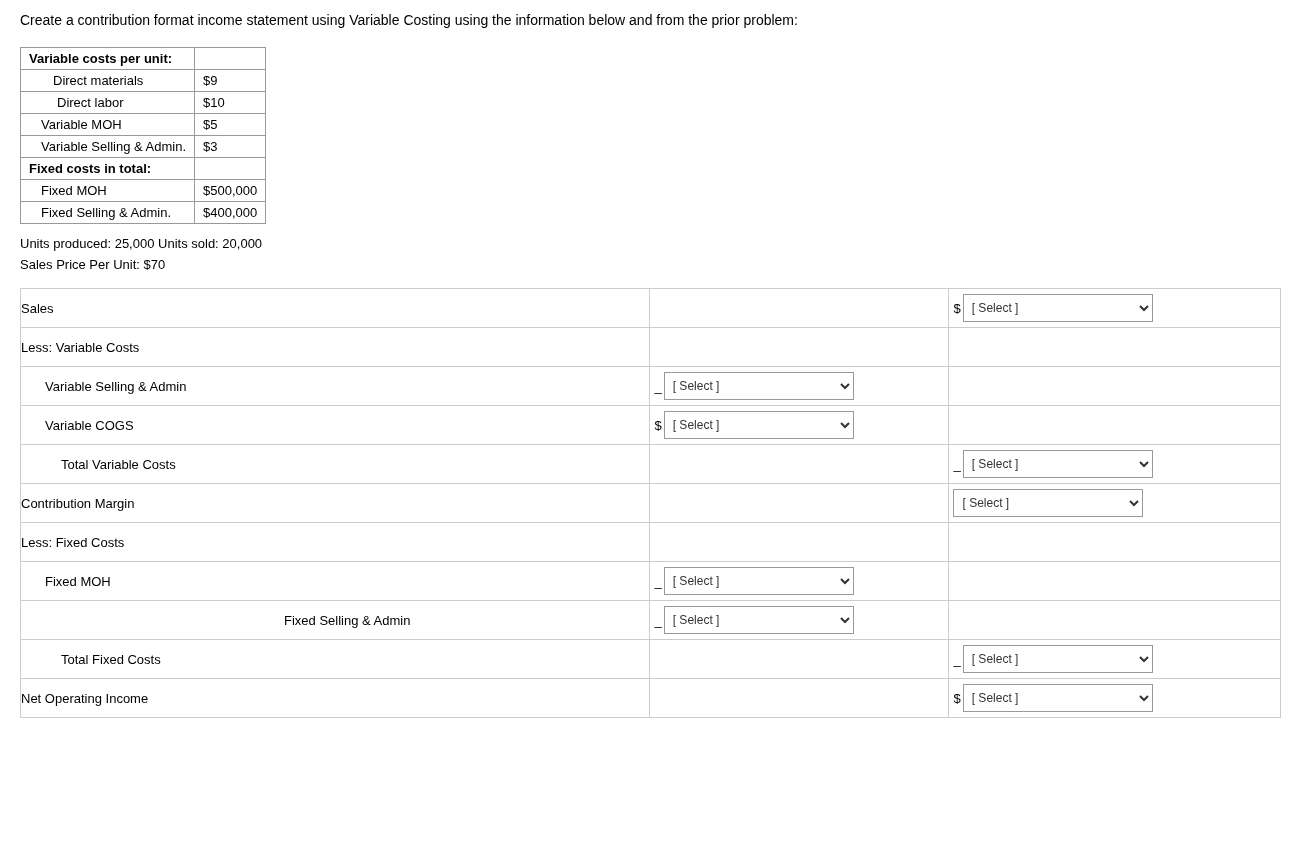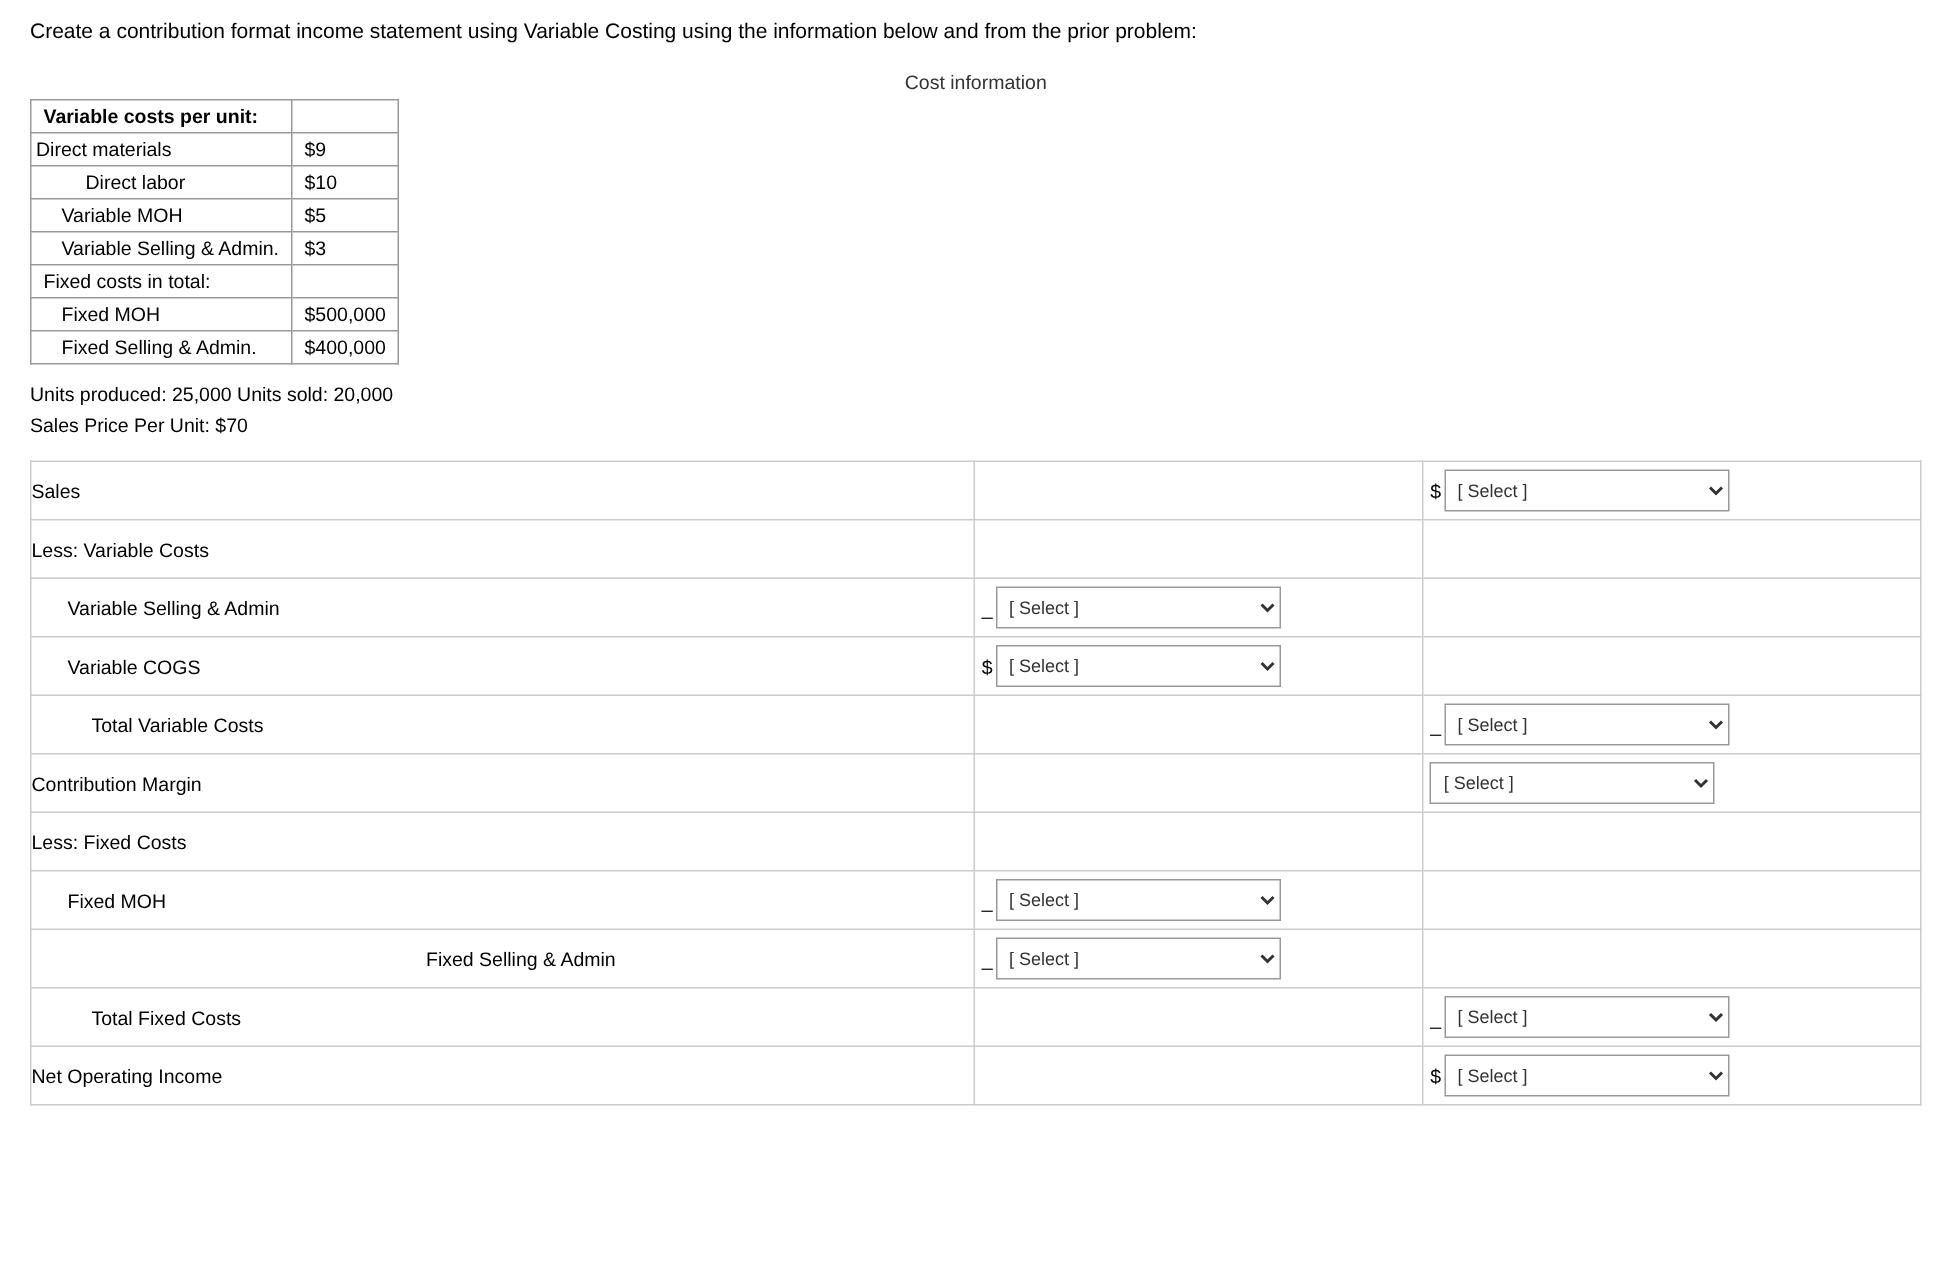--- a/index.html
+++ b/index.html
@@ -29,21 +29,21 @@
     }
     .cost-table td, .cost-table th {
       border: 1px solid #999;
       padding: 3px 8px;
     }
     .cost-table .header-row td {
       font-weight: bold;
       background: #fff;
     }
     .cost-table .bold-row td {
-      font-weight: normal;
+      font-weight: bold;
     }
     .units-text {
       margin: 10px 0 6px 0;
       font-size: 13px;
     }
     .sales-price-text {
       margin-bottom: 16px;
       font-size: 13px;
     }
     .income-table {
@@ -98,29 +98,28 @@
     .select-wide {
       width: 190px;
     }
   </style>
 </head>
 <body>
 
 <p class="intro-text">Create a contribution format income statement using Variable Costing using the information below and from the prior problem:</p>
 
 <div class="cost-section">
-  <div class="cost-label">Cost information</div>
   <table class="cost-table">
     <tbody>
         <tr class="header-row">
       <td>Variable costs per unit:</td>
       <td></td>
     </tr>
     <tr>
-      <td style="padding-left:3px;">Direct materials</td>
+      <td style="padding-left:32px;">Direct materials</td>
       <td>$9</td>
     </tr>
     <tr>
       <td style="padding-left:36px;">Direct labor</td>
       <td>$10</td>
     </tr>
     <tr>
       <td style="padding-left:20px;">Variable MOH</td>
       <td>$5</td>
     </tr>

